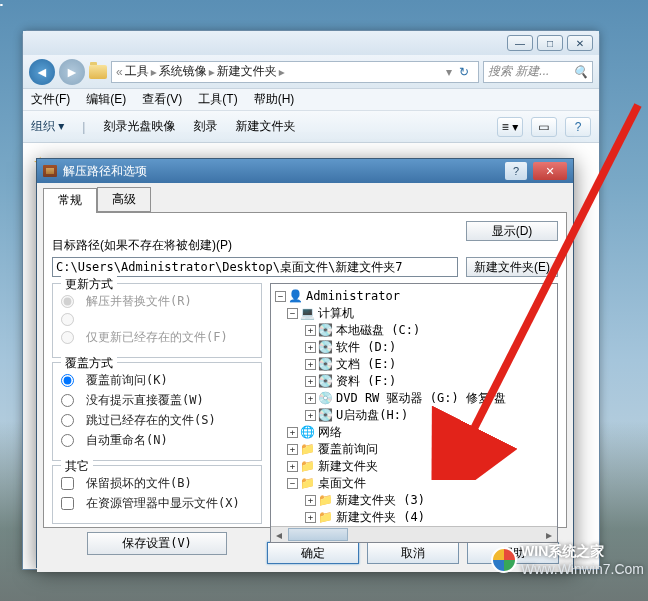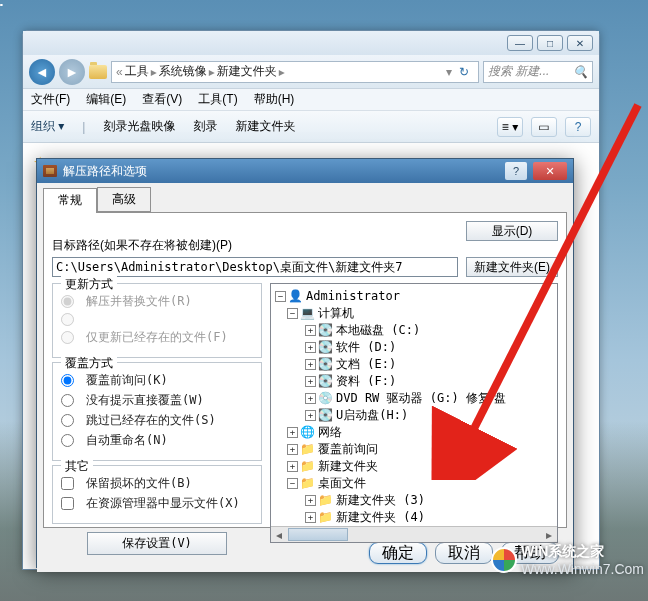--- a/index.html
+++ b/index.html
@@ -178,21 +178,21 @@
 .save-row{text-align:center;margin-top:4px;}
 .save-btn{padding:2px 34px;border:1px solid #8a9aa8;background:linear-gradient(#fdfdfd,#e4e9ee);font-size:12px;cursor:pointer;font-family:SimSun,monospace;}
 .tree{padding:4px;font-size:12px;font-family:SimSun,monospace;line-height:17px;overflow:auto;height:calc(100% - 16px);}
 .tree-row{display:flex;align-items:center;gap:2px;white-space:nowrap;}
 .tree-row .tog{width:11px;height:11px;border:1px solid #888;display:flex;align-items:center;justify-content:center;font-size:9px;line-height:9px;cursor:pointer;color:#333;background:#fff;}
 .tree-row .ico{width:16px;text-align:center;}
 .tscroll{position:absolute;bottom:0;left:0;right:0;height:16px;background:#e8e8e8;border-top:1px solid #c0c0c0;display:flex;}
 .tscroll .thumb{width:60px;background:linear-gradient(#d8e3ed,#bcd0e1);border:1px solid #9ab2c6;margin:1px;}
 .tscroll .arr{width:16px;display:flex;align-items:center;justify-content:center;color:#666;cursor:pointer;}
 .dlg-buttons{display:flex;justify-content:flex-end;gap:8px;padding:8px 14px;background:#f0f0f0;}
-.dlg-btn{width:58px;height:22px;border:1px solid #7a94ac;background:linear-gradient(#fdfdfd,#dde7f0);font-size:16px;cursor:pointer;border-radius:9px;}
+.dlg-btn{width:92px;height:22px;border:1px solid #7a94ac;background:linear-gradient(#fdfdfd,#dde7f0);font-size:12px;cursor:pointer;border-radius:0;}
 .dlg-btn.primary{border:1px solid #3b79b5;box-shadow:0 0 2px #5aa0d4;}
 
 
 .red-arrow{
   position:absolute;
   top:100px; right:5px;
   width:230px; height:380px;
   pointer-events:none;
 }
 

